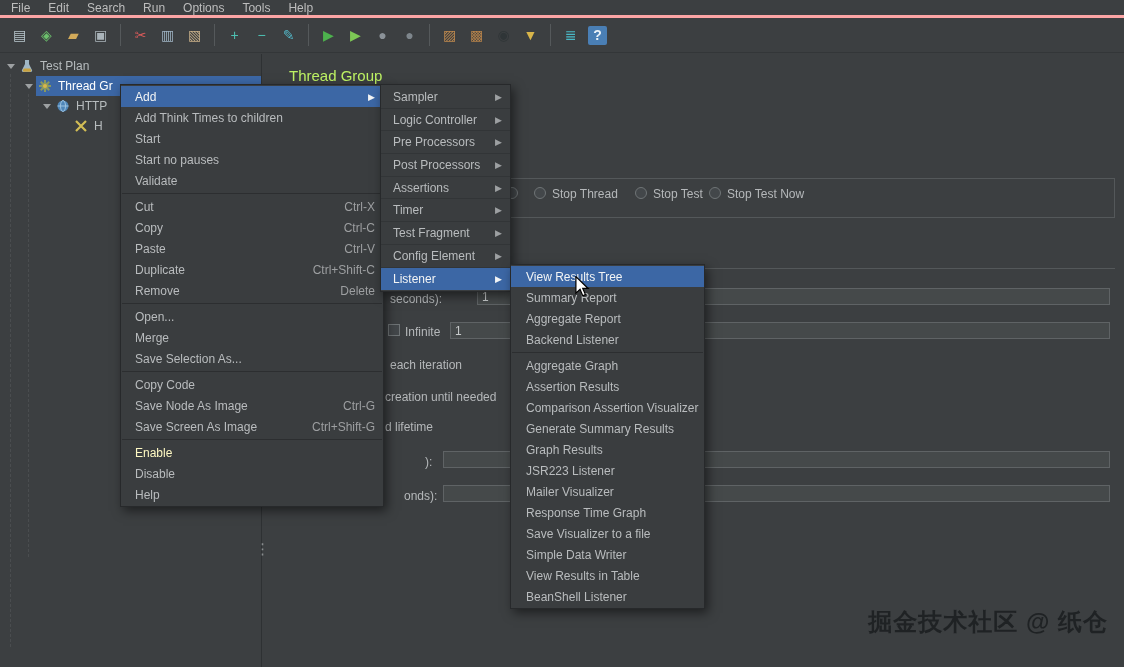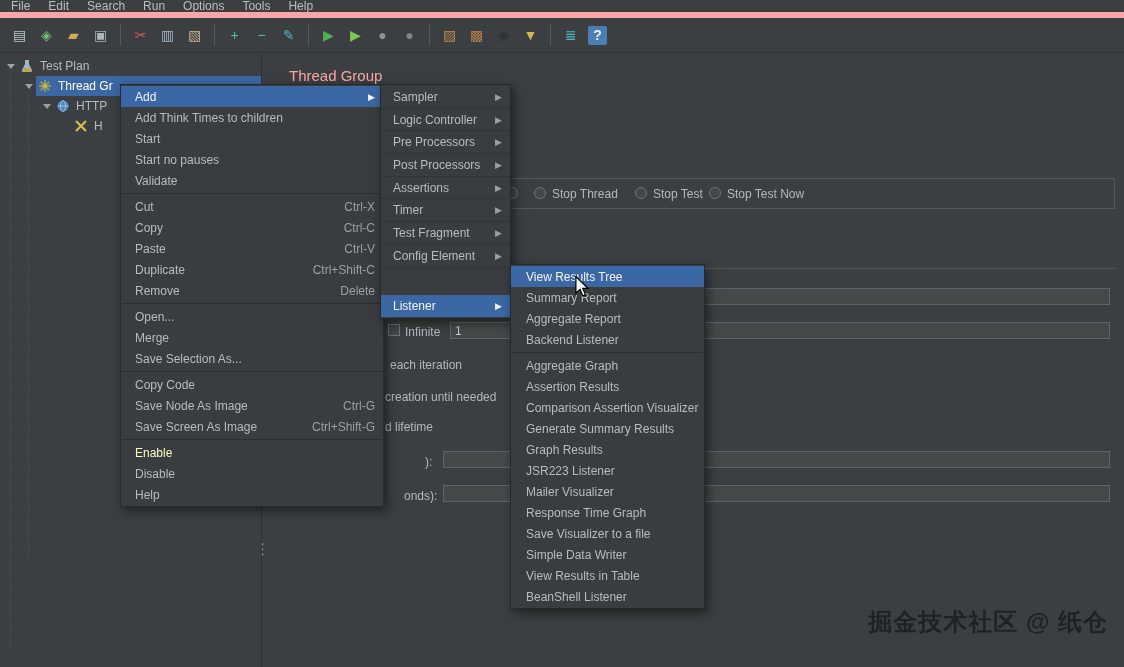--- a/index.html
+++ b/index.html
@@ -4,21 +4,21 @@
 <style>
   * { box-sizing: border-box; }
   html,body { margin:0; padding:0; }
   body {
     width:1124px; height:667px; position:relative; overflow:hidden;
     background:#3c3f41; font-family:"Liberation Sans", sans-serif;
     color:#bbbbbb; font-size:12px; -webkit-font-smoothing:antialiased;
   }
   
   .menubar { height:18px; display:flex; align-items:center; padding-left:2px;
-    background:#3c3f41; border-bottom:6px solid #fca5a5; }
+    background:#3c3f41; border-bottom:3px solid #fca5a5; }
   .mb-item { padding:1px 9px; color:#bdbdbd; cursor:default; }
   
   .toolbar { height:35px; display:flex; align-items:center; padding-left:6px;
     background:#3c3f41; border-bottom:1px solid #333638; }
   .tb-btn { width:25px; height:25px; display:flex; align-items:center; justify-content:center;
     font-size:14px; margin:0 1px; border-radius:3px; }
   .tb-btn.help { background:#4a7fb5; color:#eaf2f8 !important; width:19px; height:19px;
     font-weight:bold; margin:0 4px; border-radius:2px; }
   .tb-sep { width:1px; height:22px; background:#55595b; margin:0 6px; }
   
@@ -32,23 +32,23 @@
   .tree-chevron.hidden::before { content:""; }
   .tree-body { display:flex; align-items:center; flex:1 1 auto; height:20px; padding-left:2px; }
   .tree-row.sel .tree-body { background:#3c67a5; }
   .tree-row.sel .tree-label { color:#ffffff; }
   .tree-icon { width:16px; height:14px; display:inline-flex; align-items:center; margin-right:4px; }
   .tree-label { color:#b7bcbe; }
   .split-handle { position:absolute; left:255px; top:546px; color:#8a8d8f; font-size:15px;
     letter-spacing:0; line-height:5px; }
   
   .main { position:absolute; left:263px; top:54px; right:0; bottom:0; }
-  .panel-title { position:absolute; left:26px; top:13px; font-size:15px; color:#fca5a5; }
+  .panel-title { position:absolute; left:26px; top:13px; font-size:15px; color:#bef264; }
   .groupbox { position:absolute; border:1px solid #54585a; }
-  .gb1 { left:5px; top:124px; width:847px; height:31px; }
+  .gb1 { left:5px; top:124px; width:847px; height:40px; }
   .hline { position:absolute; left:5px; top:214px; width:847px; border-top:1px solid #54585a; }
   .radio { position:absolute; width:12px; height:12px; border-radius:50%;
     border:1px solid #6f7476; background:#43474a; top:8px; }
   .radio-label { position:absolute; top:8px; color:#b5b8ba; }
   .frag { position:absolute; color:#b5b8ba; }
   .field { position:absolute; height:17px; background:#45494a; border:1px solid #5f6365;
     color:#c7cacb; font-size:12px; font-family:"Liberation Sans",sans-serif; padding:0 4px; }
   .checkbox { position:absolute; width:12px; height:12px; background:#43474a; border:1px solid #6f7476; }
   
   .menu { position:absolute; background:#3a3d3f; border:1px solid #27292b;
@@ -58,21 +58,21 @@
   .menu-item .mi-label { flex:0 0 auto; }
   .menu-item .mi-short { margin-left:auto; color:#9d9fa1; padding-left:24px; }
   .menu-item .mi-arrow { margin-left:auto; color:#9da0a2; font-size:9px; padding-left:12px; }
   .menu-item.hl { background:#3c67a5; color:#f2f4f5;gap:32px; }
   .menu-item.hl .mi-arrow, .menu-item.hl .mi-short { color:#f2f4f5; }
   .menu-item.dis { color:#fef9c3; }
   .menu-sep { height:1px; background:#2c2e30; margin:2px 1px; }
   #context-menu { left:120px; top:84px; width:264px; }
   #add-submenu { left:380px; top:84px; width:131px; z-index:21; }
   #add-submenu .menu-item { height:22.7px; padding-left:12px; border-bottom:1px solid rgba(0,0,0,.12); }
-  #add-submenu .menu-item:last-child { border-bottom:none;margin-top:27px; }
+  #add-submenu .menu-item:last-child { border-bottom:none; }
   #listener-submenu { left:510px; top:264px; width:195px; z-index:22;text-align:right; }
   #listener-submenu .menu-item { padding-left:15px; }
   
   .cursor { position:absolute; left:574px; top:276px; z-index:40; }
   .watermark { position:absolute; right:16px; top:606px; font-size:24px; font-weight:bold;
     color:#1f2224; letter-spacing:1px; font-family:"Liberation Sans",sans-serif; }
 </style>
 </head>
 <body>
 

